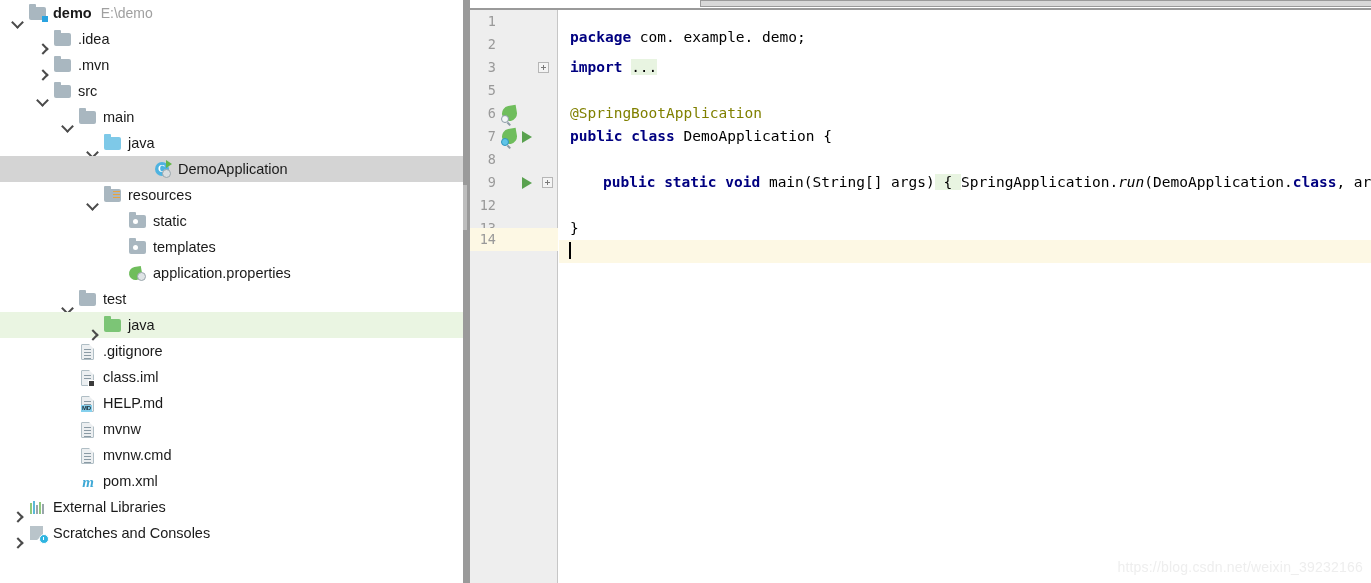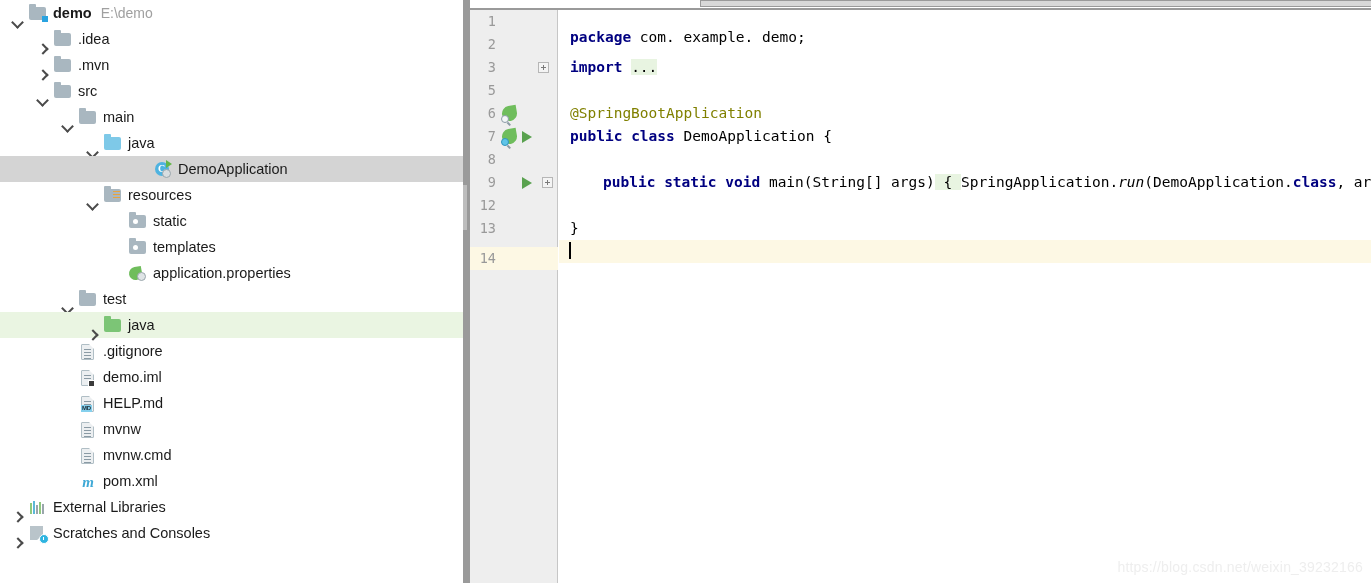--- a/index.html
+++ b/index.html
@@ -600,21 +600,21 @@
           <span class="arrow"></span>
           <span class="icon-slot">
             <span class="doc">
               <span class="rows">
                 <i></i>
                 <i></i>
               </span>
               <span class="iml-sq"></span>
             </span>
           </span>
-          <span class="label">demo.iml</span>
+          <span class="label">class.iml</span>
         </div>
         <div class="tree-row">
           <span style="display:inline-block;width:58px;flex:0 0 58px;"></span>
           <span class="arrow"></span>
           <span class="icon-slot">
             <span class="doc">
               <span class="rows">
                 <i></i>
                 <i></i>
               </span>
@@ -733,21 +733,21 @@
             <span class="gutter-num">9</span>
             <span class="gutter-run" style="left:52px;"></span>
             <span class="fold-box" style="left:72px;"></span>
           </div>
           <div class="gutter-row" style="top: 184px;">
             <span class="gutter-num">12</span>
           </div>
           <div class="gutter-row" style="top: 207px;">
             <span class="gutter-num">13</span>
           </div>
-          <div class="gutter-row caret" style="top: 237px;">
+          <div class="gutter-row caret" style="top: 218px;">
             <span class="gutter-num">14</span>
           </div>
         </div>
 
       <div class="code-lines">
 
         <div class="code-row" style="top:16px;">
           <span class="kw">package</span><span class="plain"> com. example. demo;</span>
         </div>
 

